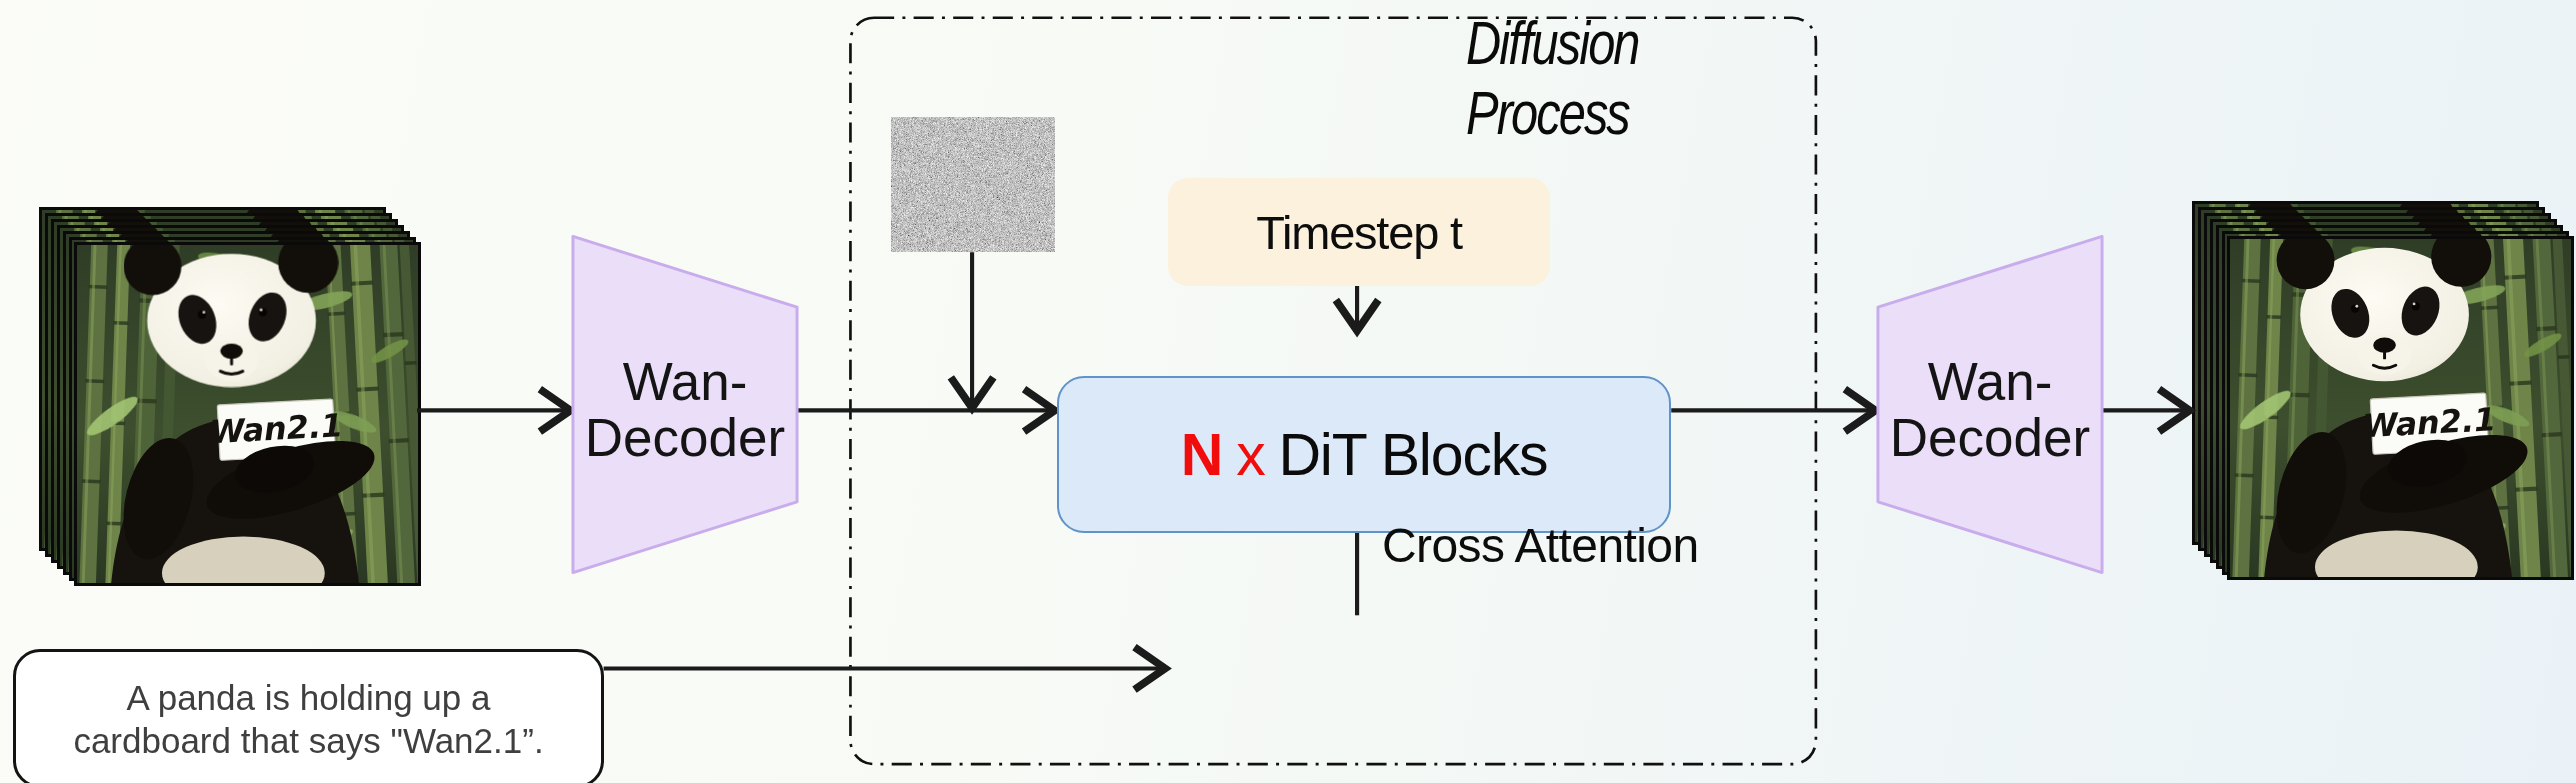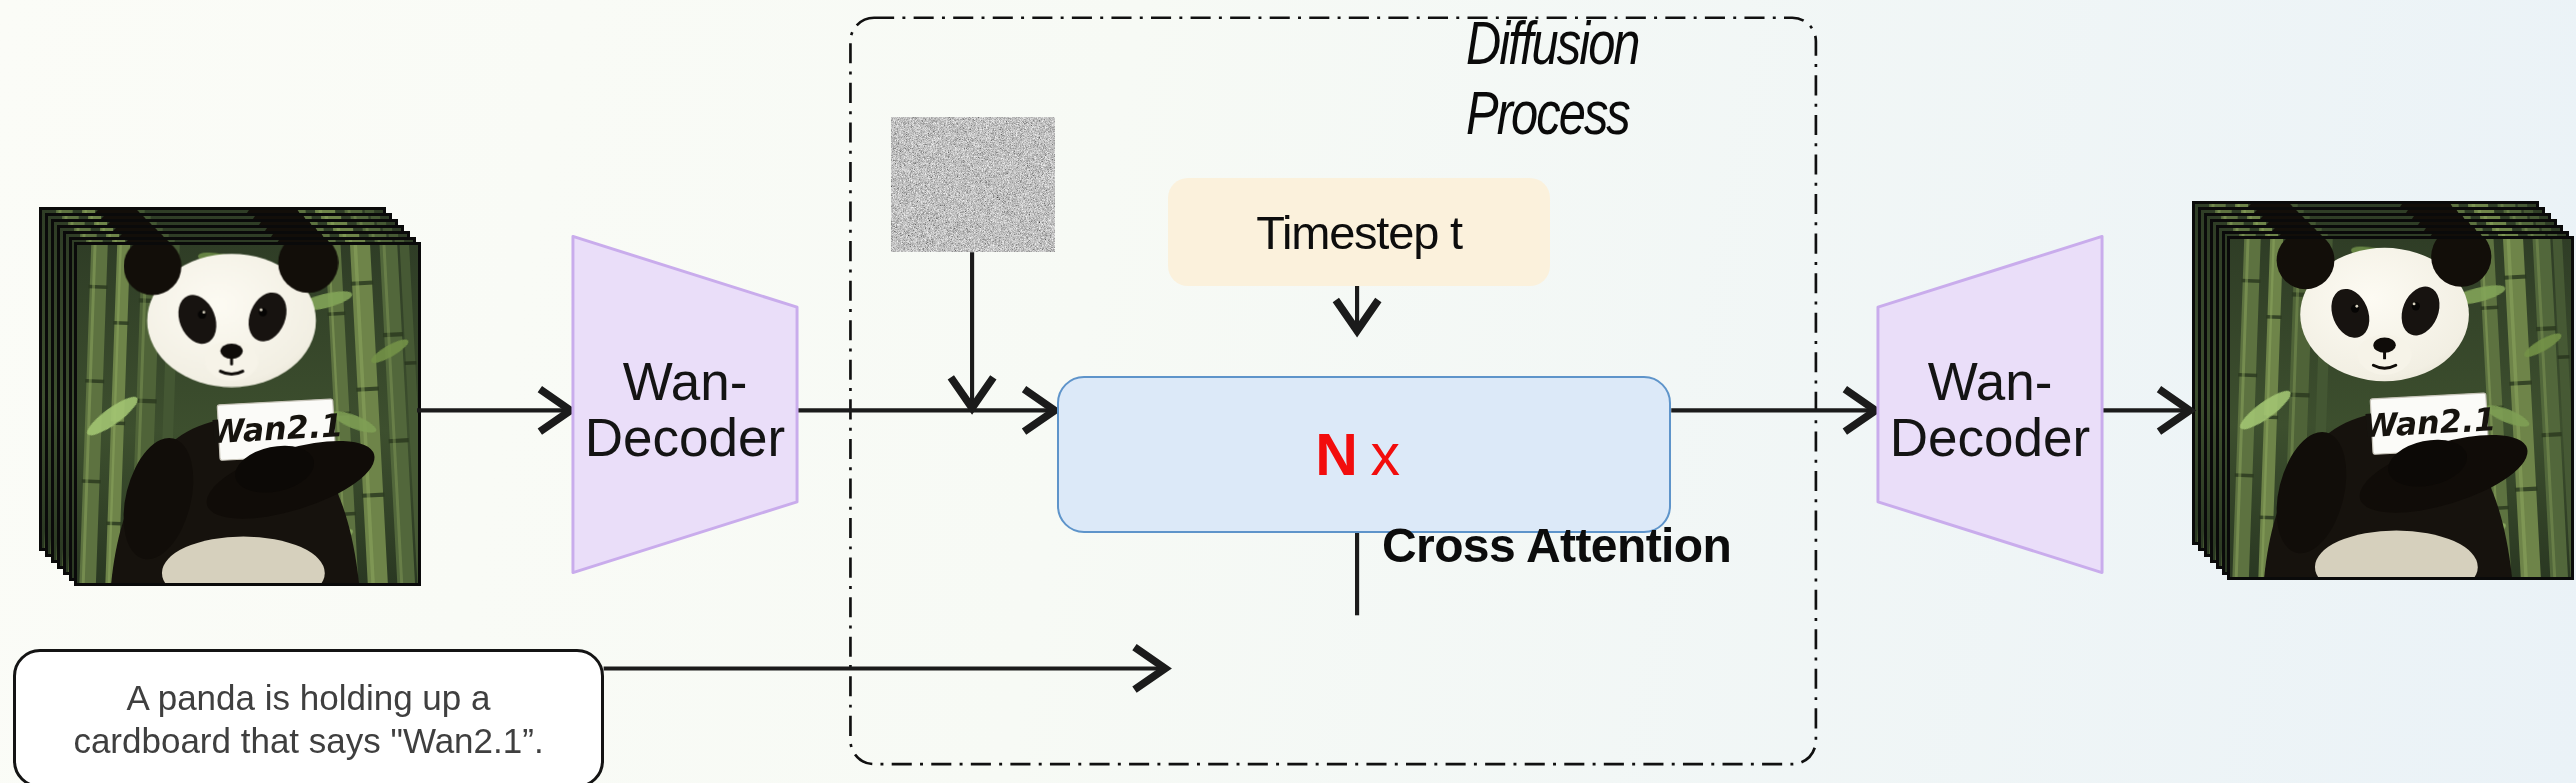--- a/index.html
+++ b/index.html
@@ -32,21 +32,21 @@
         background:var(--umt5_fill);border:2.4px solid var(--umt5_border);
         font-size:47px;letter-spacing:-0.6px;}
   .prompt-box{left:13px;top:606px;width:591px;height:139px;border-radius:27px;
         background:#ffffff;border:3px solid var(--prompt_border);
         flex-direction:column;font-size:35px;line-height:43px;color:#3f3f3f;
         text-align:center;}
   .noise-box{left:891px;top:117px;width:164px;height:135px;z-index:4;position:absolute;}
   .noise-box svg{display:block;}
 
   .cross-attn{position:absolute;left:1382px;top:522px;font-size:48px;line-height:48px;
-        letter-spacing:-0.6px;color:#0c0c0c;z-index:4;font-weight:bold;}
+        letter-spacing:-0.6px;color:#0c0c0c;z-index:4;}
   .dp-title{position:absolute;left:1382px;top:32px;width:420px;height:92px;z-index:4;
         display:flex;align-items:center;justify-content:flex-end;
         font-size:61px;font-style:italic;letter-spacing:-2.4px;color:#0a0a0a;}
   .dp-title .squeeze{display:inline-block;transform:scaleX(.8);transform-origin:100% 50%;}
 
   
   .vae-svg{position:absolute;z-index:4;overflow:visible;}
   .vae-label{position:absolute;z-index:5;text-align:center;
         font-size:53px;line-height:56px;color:#141414;}
   .enc-svg{left:570px;top:233px;}
@@ -1419,20 +1419,21 @@
     </svg>
   </div>
 
   <div class="node timestep">
     <span>Timestep t</span>
   </div>
 
   <div class="node dit">
     <span class="dit-n">N</span>
     <span class="dit-x">x</span>
+    <span class="dit-label">DiT Blocks</span>
   </div>
 
   <div class="cross-attn">
     <span>Cross Attention</span>
   </div>
 
 
   <div class="node prompt-box">
     <div>A panda is holding up a</div>
     <div>cardboard that says "Wan2.1”.</div>

